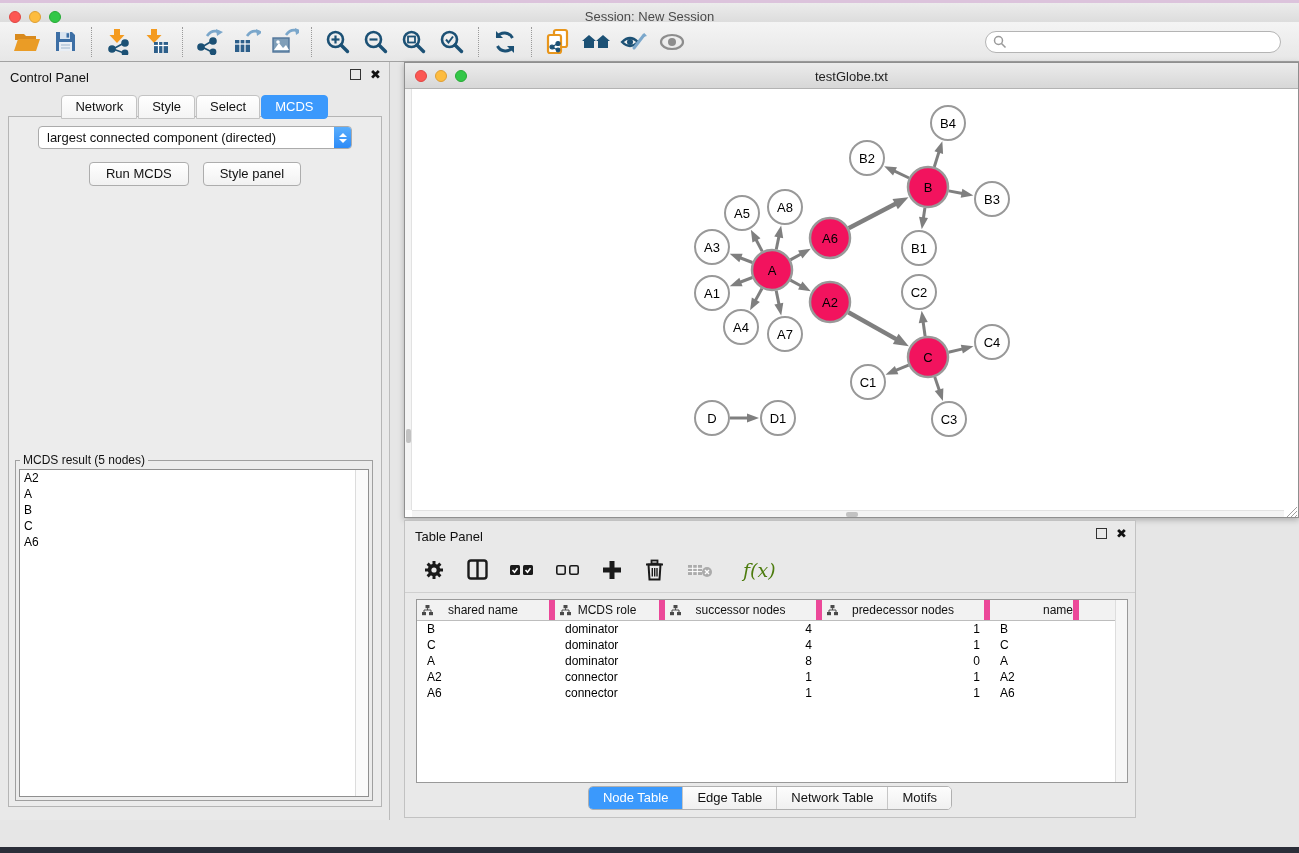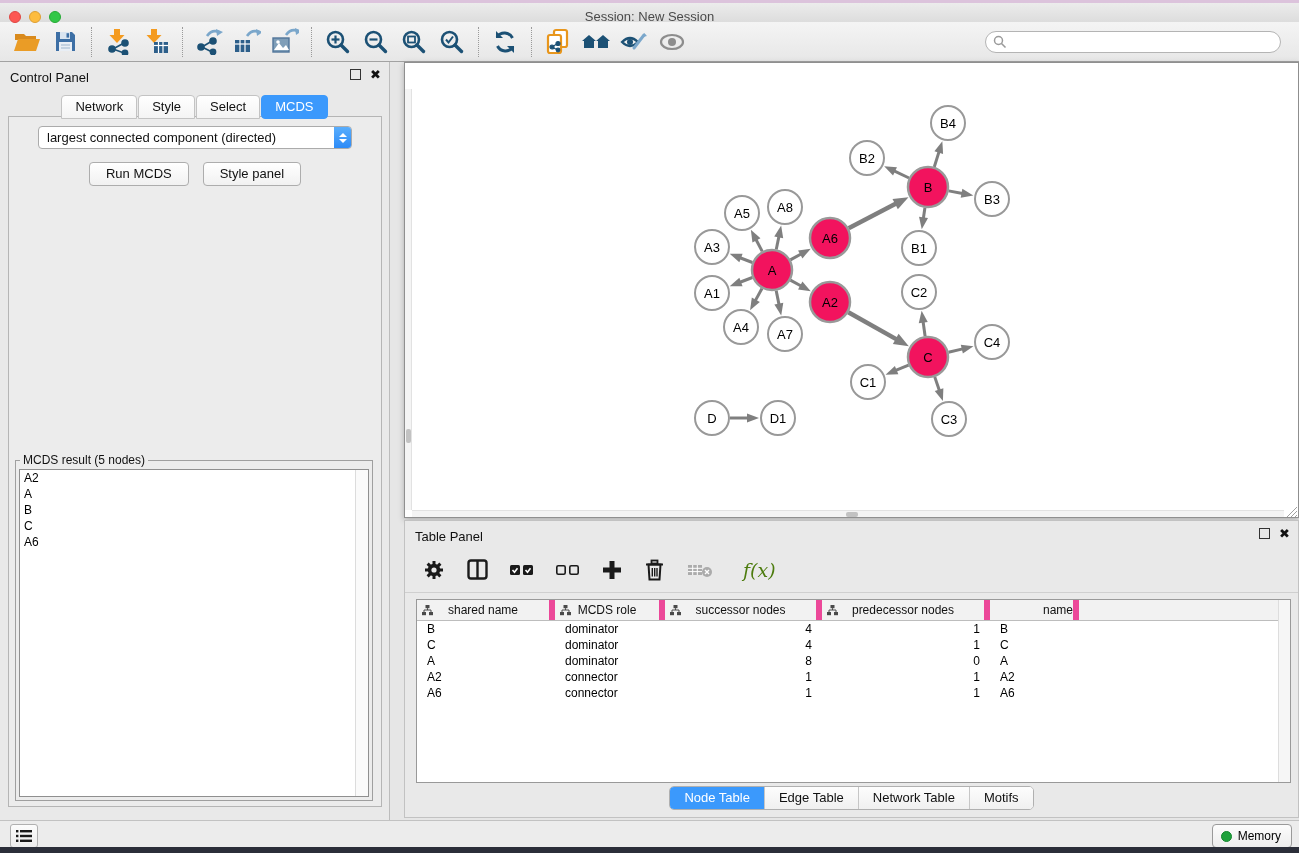--- a/index.html
+++ b/index.html
@@ -74,21 +74,21 @@
   .net-titlebar .title { position:absolute; left:0; right:0; top:6px; text-align:center; font-size:13px; color:#222; }
   .net-lights { position:absolute; left:10px; top:7px; display:flex; gap:8px; }
   .net-canvas { position:absolute; left:7px; top:26px; width:881px; height:423px; background:#fff; }
   .vscroll { position:absolute; left:0; top:26px; bottom:7px; width:7px; background:#f4f4f4; border-right:1px solid #e2e2e2; }
   .vscroll .thumb { position:absolute; left:1px; width:5px; height:14px; top:340px; background:#c2c2c2; border-radius:2px; }
   .hscroll { position:absolute; left:7px; right:14px; bottom:0; height:7px; background:#f4f4f4; border-top:1px solid #e2e2e2; }
   .hscroll .thumb { position:absolute; top:1px; height:5px; width:12px; left:434px; background:#c2c2c2; border-radius:2px; }
   .resize-grip { position:absolute; right:1px; bottom:1px; width:13px; height:13px; }
 
   
-  .table-panel { position:absolute; left:404px; top:520px; width:895px; height:298px;
+  .table-panel { position:absolute; left:404px; top:520px; width:732px; height:298px;
     background:#e9e9e9; border:1px solid #c2c2c2; }
   .tp-toolbar { position:absolute; left:0; right:0; top:26px; height:46px; border-bottom:1px solid #cfcfcf;
     display:flex; align-items:center; padding-left:18px; gap:22px; }
   .tp-toolbar .ticon { display:flex; align-items:center; justify-content:center; cursor:default; }
   .fx-label { font-family:"DejaVu Serif","Liberation Serif",serif; font-style:italic; font-size:19px; color:#4d7c0f;margin-left:8px; }
 
   .table-wrap { position:absolute; left:11px; right:7px; top:78px; bottom:34px;
     background:#fff; border:1px solid #999; overflow:hidden; }
   .tbl-scroll { position:absolute; right:0; top:0; bottom:0; width:12px; background:#f6f6f6; border-left:1px solid #ddd; }
   .thead { display:flex; height:21px; background:#f2f2f2; border-bottom:1px solid #bdbdbd; }
@@ -326,20 +326,28 @@
             <div class="list-item">B</div>
             <div class="list-item">C</div>
             <div class="list-item">A6</div>
             <div class="mcds-scroll"></div>
           </div>
       </fieldset>
     </div>
   </div>
 
   <div class="net-window">
+    <div class="net-titlebar">
+      <div class="net-lights">
+        <div class="light red"></div>
+        <div class="light yellow"></div>
+        <div class="light green"></div>
+      </div>
+      <div class="title">testGlobe.txt</div>
+    </div>
     <div class="vscroll">
         <div class="thumb"></div>
       </div>
     <svg id="graph-svg" class="net-canvas" viewBox="0 0 881 423">
         <line x1="340.39133153665693" y1="188.5166562442815" x2="328.0123835190615" y2="193.26191965102646" stroke="#7f7f7f" stroke-width="3"></line>
         <polygon points="317.74117622873894,197.19921577898342 327.3175207834359,188.65543880566966 330.5747384892912,197.15252847311834" fill="#7f7f7f"></polygon>
         <line x1="340.39133153665693" y1="173.4833437557185" x2="328.0123835190615" y2="168.73808034897354" stroke="#7f7f7f" stroke-width="3"></line>
         <polygon points="317.74117622873894,164.80078422101658 330.5747384892912,164.84747152688166 327.3175207834359,173.34456119433034" fill="#7f7f7f"></polygon>
         <line x1="349.96678911489033" y1="199.44816195004034" x2="343.3331584072995" y2="211.64548292851376" stroke="#7f7f7f" stroke-width="3"></line>
         <polygon points="338.0776669912897,221.3088058547254 339.81382859836737,208.59313666769046 347.80803211005156,212.94086138457132" fill="#7f7f7f"></polygon>
@@ -601,32 +609,14 @@
     <div class="bottom-tabs">
       <div class="seg">
           <span class="stab active">Node Table</span>
           <span class="stab">Edge Table</span>
           <span class="stab">Network Table</span>
           <span class="stab">Motifs</span>
         </div>
     </div>
   </div>
 
-  <div class="statusbar">
-    <div class="list-btn">
-      <svg width="16" height="14" viewBox="0 0 16 14">
-          <g fill="#1a1a1a">
-            <rect x="0" y="1" width="2.4" height="2.4"></rect>
-            <rect x="4" y="1" width="12" height="2.4"></rect>
-            <rect x="0" y="5.8" width="2.4" height="2.4"></rect>
-            <rect x="4" y="5.8" width="12" height="2.4"></rect>
-            <rect x="0" y="10.6" width="2.4" height="2.4"></rect>
-            <rect x="4" y="10.6" width="12" height="2.4"></rect>
-          </g>
-        </svg>
-    </div>
-    <div class="memory-btn">
-      <span class="mem-dot"></span>
-      <span>Memory</span>
-    </div>
-  </div>
   <div class="bottom-strip"></div>
 </div>
 
 </body></html>

